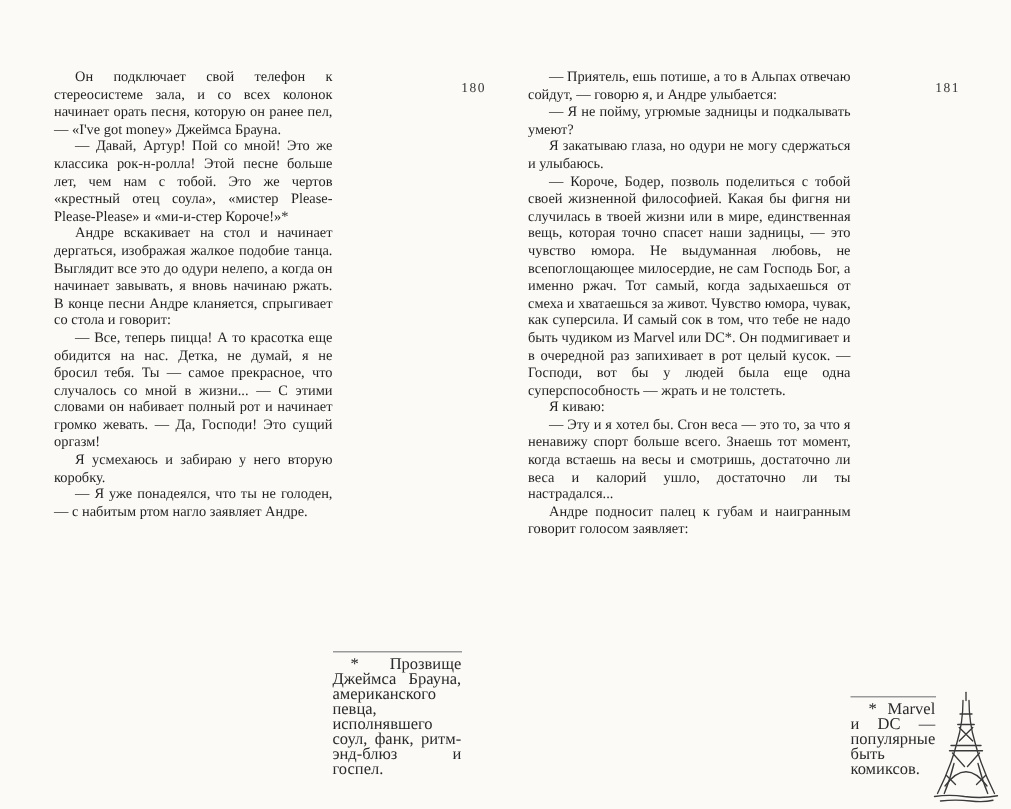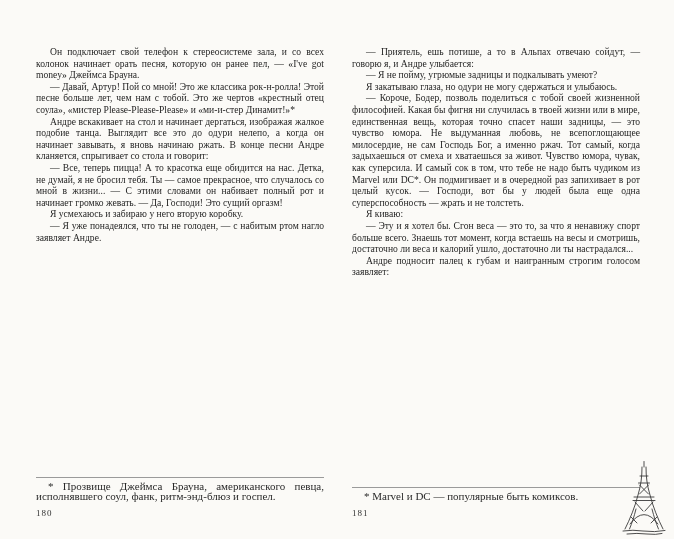--- a/index.html
+++ b/index.html
@@ -15,21 +15,20 @@
     width: 674px;
     height: 539px;
     background: #fbfaf7;
   }
   .page {
     position: absolute;
     top: 46px;
     width: 288px;
     height: 472px;
     display: flex;
-    flex-direction: column;
   }
   .page.left  { left: 36px; }
   .page.right { left: 352px; }
   .text {
     text-align: justify;
     font-size: 9.6px;
     line-height: 11.6px;
   }
   .text p { text-indent: 14px; }
   .footnote {
@@ -59,41 +58,41 @@
   .tower svg { width: 100%; height: 100%; }
 </style>
 </head>
 <body>
 
 <div class="spread">
 
   <section class="page left">
     <div class="text">
       <p>Он подключает свой телефон к стереосистеме зала, и со всех колонок начинает орать песня, которую он ранее пел, — «I've got money» Джеймса Брауна.</p>
-      <p>— Давай, Артур! Пой со мной! Это же классика рок-н-ролла! Этой песне больше лет, чем нам с тобой. Это же чертов «крестный отец соула», «мистер Please-Please-Please» и «ми-и-стер Динамит!»*</p>
+      <p>— Давай, Артур! Пой со мной! Это же классика рок-н-ролла! Этой песне больше лет, чем нам с тобой. Это же чертов «крестный отец соула», «мистер Please-Please-Please» и «ми-и-стер Короче!»*</p>
       <p>Андре вскакивает на стол и начинает дергаться, изображая жалкое подобие танца. Выглядит все это до одури нелепо, а когда он начинает завывать, я вновь начинаю ржать. В конце песни Андре кланяется, спрыгивает со стола и говорит:</p>
       <p>— Все, теперь пицца! А то красотка еще обидится на нас. Детка, не думай, я не бросил тебя. Ты — самое прекрасное, что случалось со мной в жизни... — С этими словами он набивает полный рот и начинает громко жевать. — Да, Господи! Это сущий оргазм!</p>
       <p>Я усмехаюсь и забираю у него вторую коробку.</p>
       <p>— Я уже понадеялся, что ты не голоден, — с набитым ртом нагло заявляет Андре.</p>
     </div>
     <div class="footnote">
       <p>* Прозвище Джеймса Брауна, американского певца, исполнявшего соул, фанк, ритм-энд-блюз и госпел.</p>
     </div>
     <div class="pagenum">180</div>
   </section>
 
   <section class="page right">
     <div class="text">
       <p>— Приятель, ешь потише, а то в Альпах отвечаю сойдут, — говорю я, и Андре улыбается:</p>
       <p>— Я не пойму, угрюмые задницы и подкалывать умеют?</p>
       <p>Я закатываю глаза, но одури не могу сдержаться и улыбаюсь.</p>
       <p>— Короче, Бодер, позволь поделиться с тобой своей жизненной философией. Какая бы фигня ни случилась в твоей жизни или в мире, единственная вещь, которая точно спасет наши задницы, — это чувство юмора. Не выдуманная любовь, не всепоглощающее милосердие, не сам Господь Бог, а именно ржач. Тот самый, когда задыхаешься от смеха и хватаешься за живот. Чувство юмора, чувак, как суперсила. И самый сок в том, что тебе не надо быть чудиком из Marvel или DC*. Он подмигивает и в очередной раз запихивает в рот целый кусок. — Господи, вот бы у людей была еще одна суперспособность — жрать и не толстеть.</p>
       <p>Я киваю:</p>
       <p>— Эту и я хотел бы. Сгон веса — это то, за что я ненавижу спорт больше всего. Знаешь тот момент, когда встаешь на весы и смотришь, достаточно ли веса и калорий ушло, достаточно ли ты настрадался...</p>
-      <p>Андре подносит палец к губам и наигранным строгим голосом заявляет:</p>
+      <p>Андре подносит палец к губам и наигранным говорит голосом заявляет:</p>
     </div>
     <div class="footnote">
       <p>* Marvel и DC — популярные быть комиксов.</p>
     </div>
     <div class="pagenum">181</div>
   </section>
 
   <div class="tower">
     <svg viewBox="0 0 46 76" fill="none" stroke="#3a3a3a" stroke-width="0.9" stroke-linecap="round">
 

